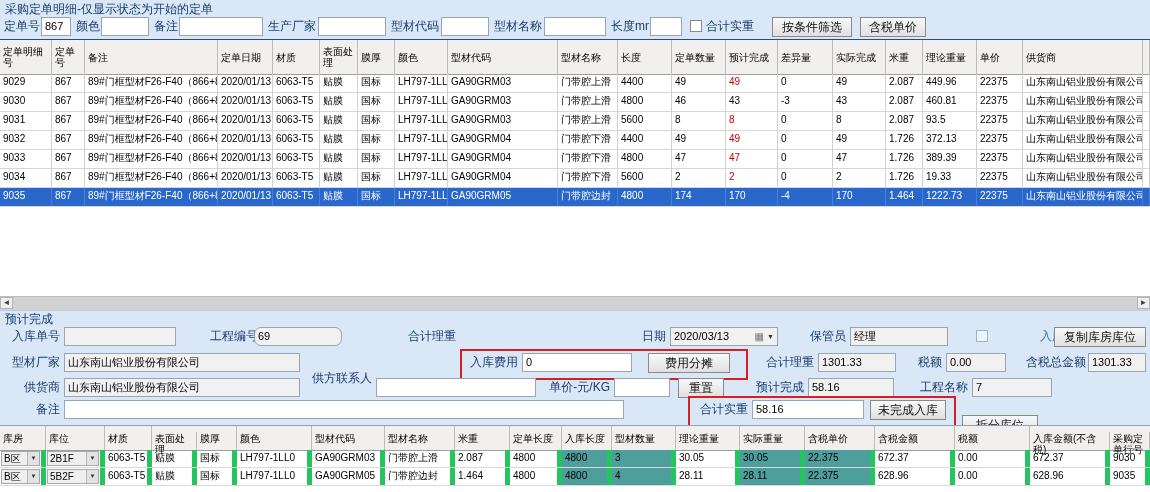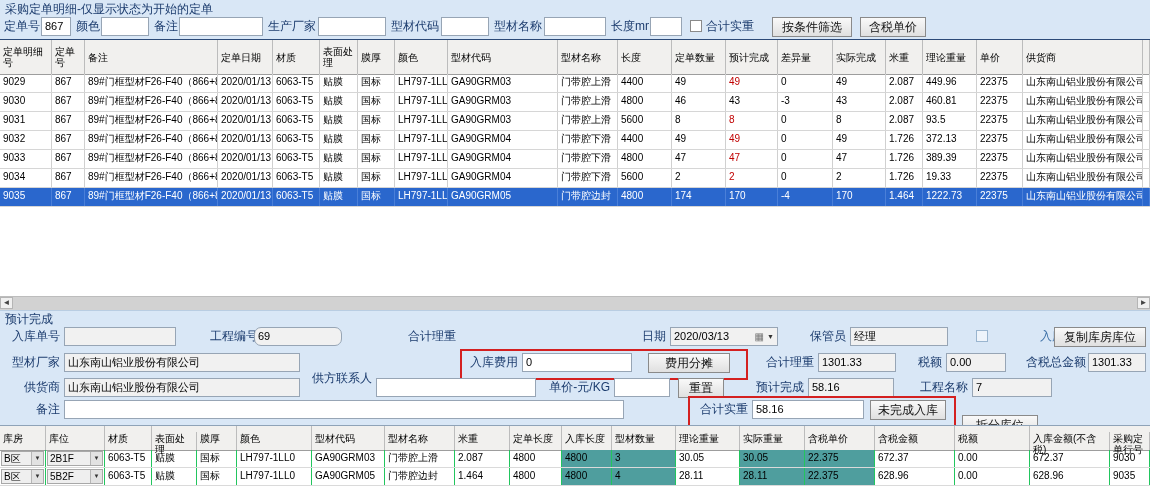--- a/index.html
+++ b/index.html
@@ -44,21 +44,21 @@
           border-top:1px solid #b9cde2;}
   #bottom-title{position:absolute;left:5px;top:0px;font-size:12px;color:#1c3c6e;}
   #bot-table{position:absolute;left:0;top:114px;width:1150px;height:68px;background:#fff;
              border-top:1px solid #8fa3b8;box-sizing:border-box;}
   .bth{display:inline-flex;align-items:center;box-sizing:border-box;height:24px;
        border-right:1px solid #bcbcbc;font-size:10px;line-height:11px;padding:1px 3px;
        overflow:hidden;white-space:normal;word-break:break-all;}
   #bot-thead{position:absolute;left:0;top:0;width:1150px;height:24px;background:#f1f0ee;
              border-bottom:1px solid #9d9d9d;}
   #bot-tbody{position:absolute;left:0;top:24px;width:1150px;}
-  .btd{display:inline-block;box-sizing:border-box;height:17px;border-right:1px solid #22c55e;
+  .btd{display:inline-block;box-sizing:border-box;height:17px;border-right:5px solid #22c55e;
        font-size:10px;line-height:15px;padding:0 3px;vertical-align:top;overflow:hidden;
        white-space:nowrap;}
   .btd.teal{background:#4f9e9e;}
   .brow{position:relative;height:17px;border-bottom:1px solid #dadada;white-space:nowrap;}
   .combo{display:inline-flex;box-sizing:border-box;height:15px;margin-top:1px;width:100%;
          border:1px solid #a8a8a8;background:#efefef;font-size:10px;line-height:13px;}
   .combo .cv{flex:1;padding:0 2px;overflow:hidden;}
   .combo .ca{width:11px;background:#e2e2e2;border-left:1px solid #b5b5b5;font-size:6px;
              line-height:13px;text-align:center;color:#333;}
   .dicon{color:#777;font-size:10px;margin-left:2px;}

